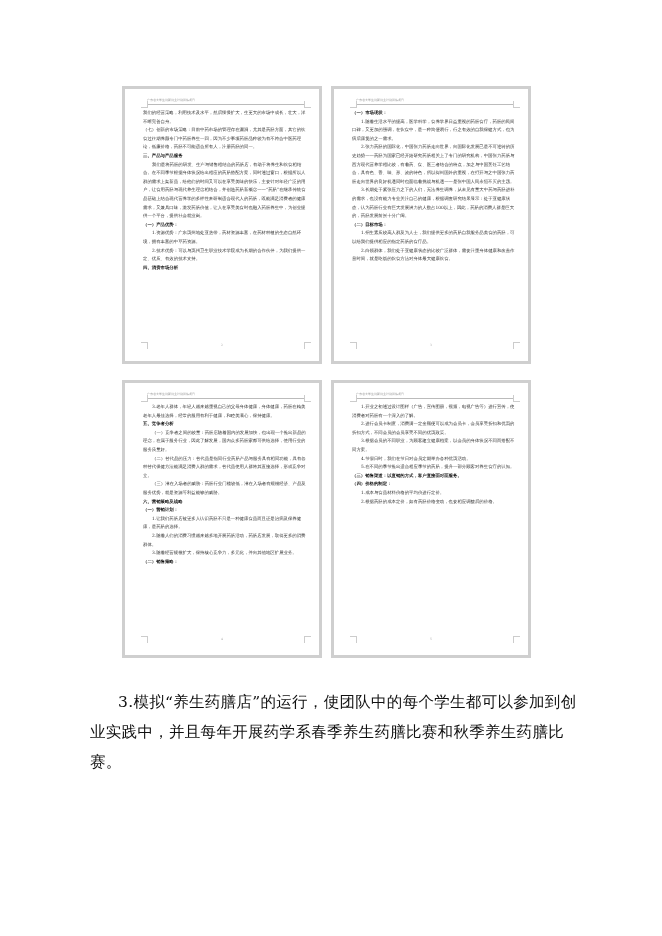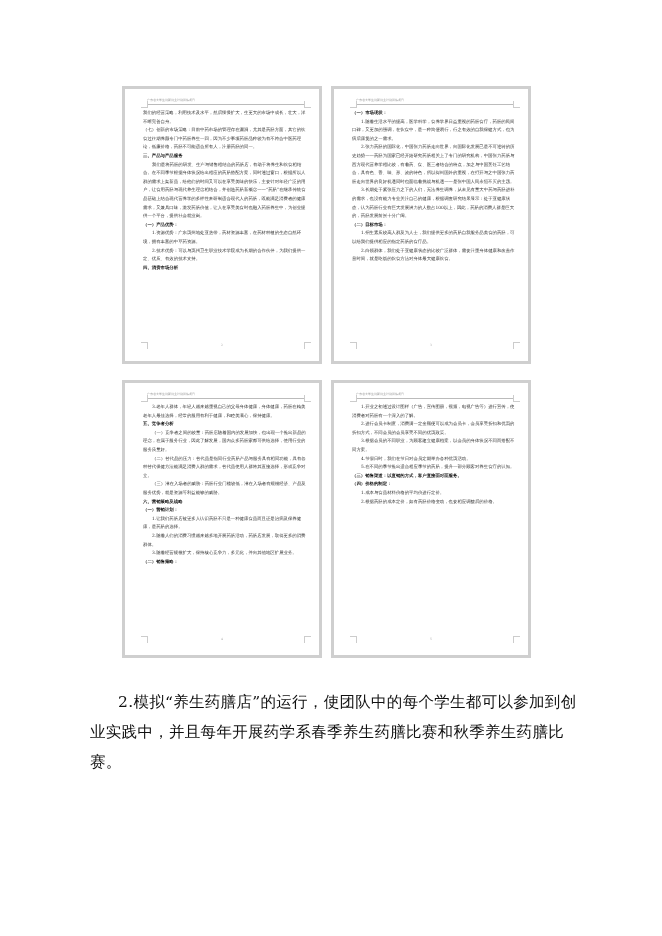--- a/index.html
+++ b/index.html
@@ -111,13 +111,13 @@
         <p class="ind">5.在不同的季节推出适合相应季节的药膳，提升一部分顾客对养生食疗的认知。</p>
         <p class="h">（三）销售渠道：以直销的方式，客户直接面对面服务。</p>
         <p class="h">（四）价格的制定：</p>
         <p class="ind">1.成本与食品材料价格的平均价进行定价。</p>
         <p class="ind">2.根据药膳的成本定价，如有药膳价格变动，也要相应调整后的价格。</p>
       </div>
     <div class="pnum">5</div>
   </div>
 </div>
 
-<p class="caption">2.模拟“养生药膳店”的运行，使团队中的每个学生都可以参加到创业实践中，并且每年开展药学系春季养生药膳比赛和秋季养生药膳比赛。</p>
+<p class="caption">3.模拟“养生药膳店”的运行，使团队中的每个学生都可以参加到创业实践中，并且每年开展药学系春季养生药膳比赛和秋季养生药膳比赛。</p>
 
 </body></html>

